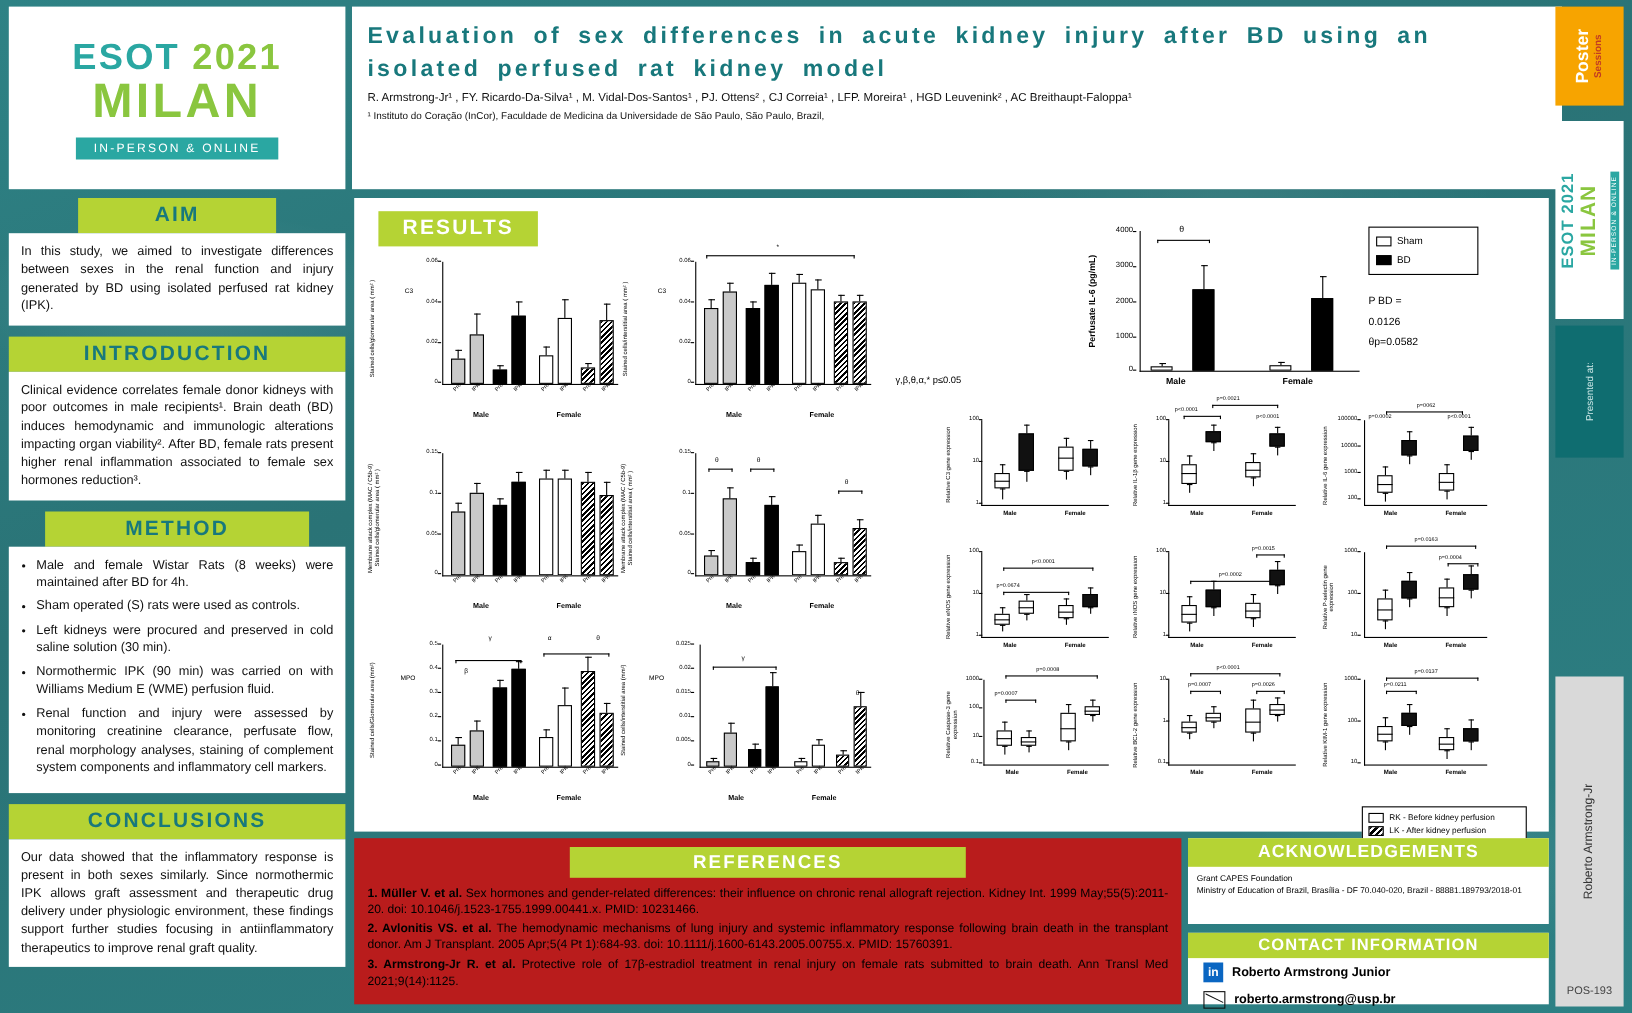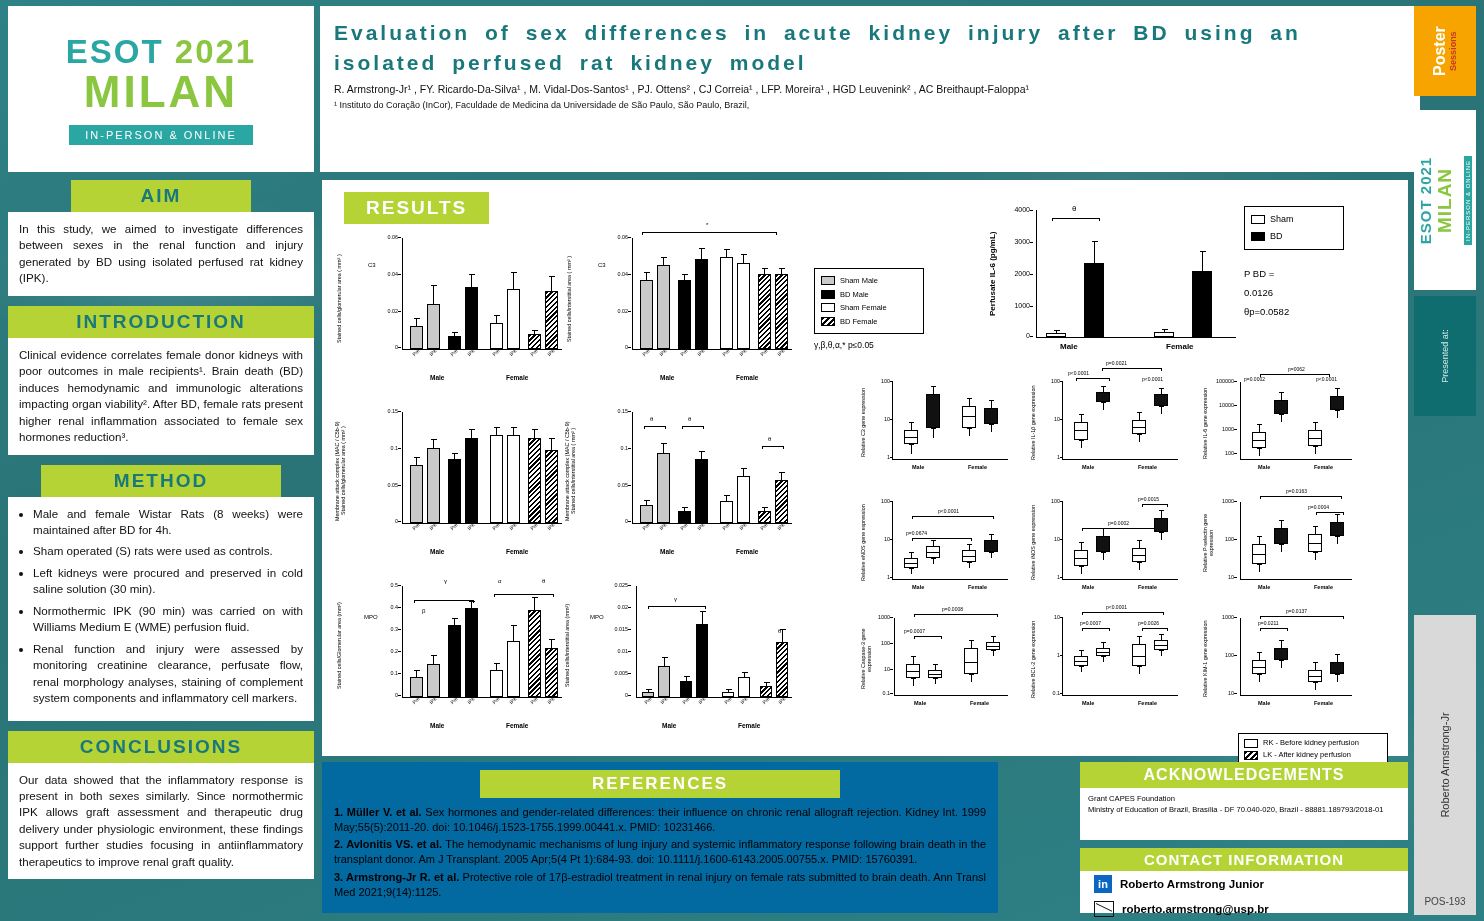--- a/index.html
+++ b/index.html
@@ -149,21 +149,21 @@
   .legend-p { position:absolute; left:492px; top:160px; font-size:8.5px; }
 
   
   .gene-legend {
     position:absolute; left:916px; top:553px; width:150px; border:1px solid #000;
     background:#fff; padding:3px 5px; font-size:7.5px; line-height:1.6;
   }
 
   
   .refs {
-    position:absolute; left:322px; top:762px; width:676px; bottom:8px; background:#0369a1;
+    position:absolute; left:322px; top:762px; width:752px; bottom:8px; background:#b91c1c;
   }
   .refs-head {
     background:#b5d334; color:#fff; font-weight:bold; font-size:17px; letter-spacing:2px;
     text-align:center; padding:4px 0; width:360px; margin:8px auto 0 auto;
   }
   .refs-body { font-size:11px; line-height:1.34; padding:7px 12px; text-align:justify; }
   .refs-body ol { margin:0; padding-left:18px; }
   .refs-body li { margin-bottom:3px; }
 
   
@@ -295,38 +295,20 @@
     <div class="block">
       <div class="sec-head">CONCLUSIONS</div>
       <div class="sec-body">Our data showed that the inflammatory response is present in both sexes similarly. Since normothermic IPK allows graft assessment and therapeutic drug delivery under physiologic environment, these findings support further studies focusing in antiinflammatory therapeutics to improve renal graft quality.</div>
     </div>
   </div>
 
   <div class="main">
     <div class="results-head">RESULTS</div>
 
     
-    <div class="legend-box">
-      <div class="lg-row">
-        <span class="sw grey"></span>
-        <span>Sham Male</span>
-      </div>
-      <div class="lg-row">
-        <span class="sw black"></span>
-        <span>BD Male</span>
-      </div>
-      <div class="lg-row">
-        <span class="sw white"></span>
-        <span>Sham Female</span>
-      </div>
-      <div class="lg-row">
-        <span class="sw hatch"></span>
-        <span>BD Female</span>
-      </div>
-    </div>
     <div class="legend-p">
       <span>γ,β,θ,α,* p≤0.05</span>
     </div>
 
     
     <div class="chart" style="left:52px;top:58px;width:190px;height:140px;">
       <div class="ylab" style="left:-38px;top:6px;height:110px;width:34px;">Stained cells/glomerular area ( mm² )</div>
       <div class="grp" style="left:-6px;top:24px;font-size:6px;font-weight:normal;">C3</div>
       <div style="position:absolute;left:28px;top:0;width:160px;height:112px;">
         <div class="axis-y"></div>

